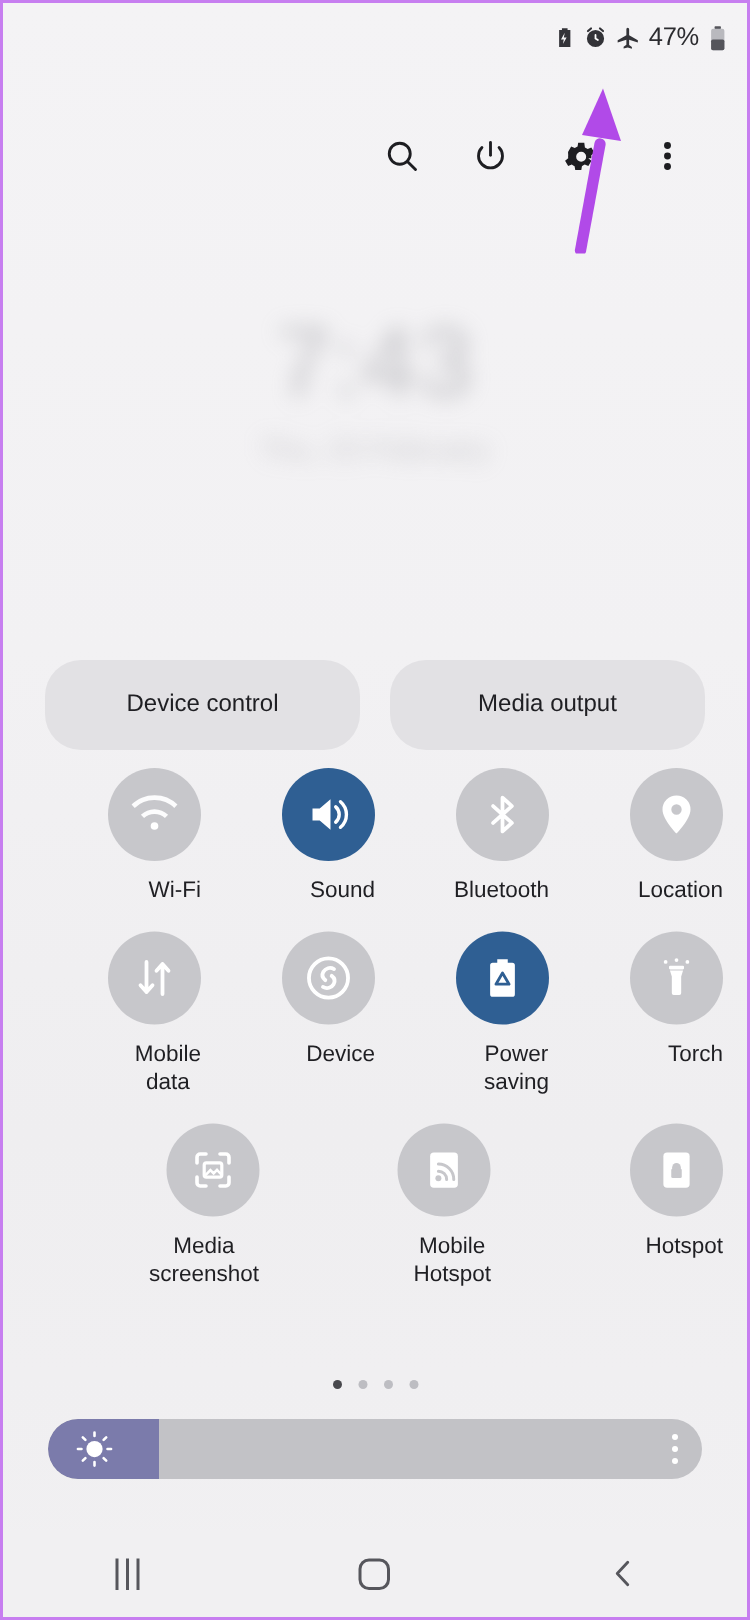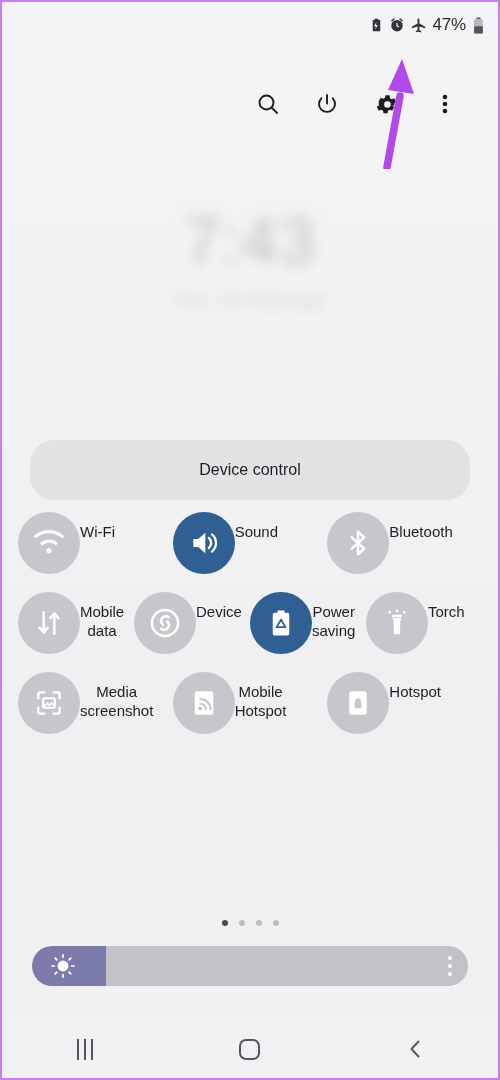--- a/index.html
+++ b/index.html
@@ -108,22 +108,22 @@
     top: 506px; left: 0; right: 0;
     padding: 0 16px;
   }
   .tile-row {
     display: flex;
     margin-bottom: 10px;
   }
   .tile {
     flex: 1;
     display: flex;
-    flex-direction: row;
-    align-items: flex-start;
+    flex-direction: column;
+    align-items: flex-end;
     cursor: pointer;
     position: relative;
     padding-top: 4px;
   }
   .tile-circle {
     width: 62px; height: 62px;
     border-radius: 50%;
     display: flex;
     align-items: center;
     justify-content: center;
@@ -281,20 +281,21 @@
     </div>
   </div>
 
   <div id="clock-area">
     <div id="clock-time">7:43</div>
     <div id="clock-date">Thu, 23 February</div>
   </div>
 
   <div id="pill-row">
     <div class="pill">Device control</div>
+    <div class="pill">Media output</div>
   </div>
 
   <div id="tile-grid">
 
     <div class="tile-row">
       <div class="tile">
         <div class="tile-circle">
           <svg width="34" height="34" viewBox="0 0 24 24" fill="#fff">
             <path d="M12 19.2a1.8 1.8 0 1 0 0-3.6 1.8 1.8 0 0 0 0 3.6z"></path>
             <path d="M12 11.8c1.9 0 3.6.7 4.9 1.9l1.5-1.6A9.5 9.5 0 0 0 12 9.5a9.5 9.5 0 0 0-6.4 2.6l1.5 1.6a7.1 7.1 0 0 1 4.9-1.9z" opacity=".95"></path>
@@ -317,20 +318,28 @@
 
       <div class="tile">
         <div class="tile-circle">
           <svg width="30" height="30" viewBox="0 0 24 24" fill="none" stroke="#fff" stroke-width="2" stroke-linejoin="round" stroke-linecap="round">
             <path d="M7 7.5l10 9-5 4.5V3l5 4.5-10 9"></path>
           </svg>
         </div>
         <div class="tile-label">Bluetooth</div>
       </div>
 
+      <div class="tile">
+        <div class="tile-circle">
+          <svg width="32" height="32" viewBox="0 0 24 24" fill="#fff">
+            <path d="M12 2.5a7 7 0 0 0-7 7c0 5 7 12 7 12s7-7 7-12a7 7 0 0 0-7-7zm0 9.6a2.6 2.6 0 1 1 0-5.2 2.6 2.6 0 0 1 0 5.2z"></path>
+          </svg>
+        </div>
+        <div class="tile-label">Location</div>
+      </div>
     </div>
 
     <div class="tile-row" style="margin-top:14px;">
       <div class="tile">
         <div class="tile-circle">
           <svg width="32" height="32" viewBox="0 0 24 24" fill="none" stroke="#fff" stroke-width="1.9" stroke-linecap="round" stroke-linejoin="round">
             <path d="M8 4v15M8 19l-3-3.4M8 19l3-3.4"></path>
             <path d="M16 20V5M16 5l-3 3.4M16 5l3 3.4"></path>
           </svg>
         </div>

